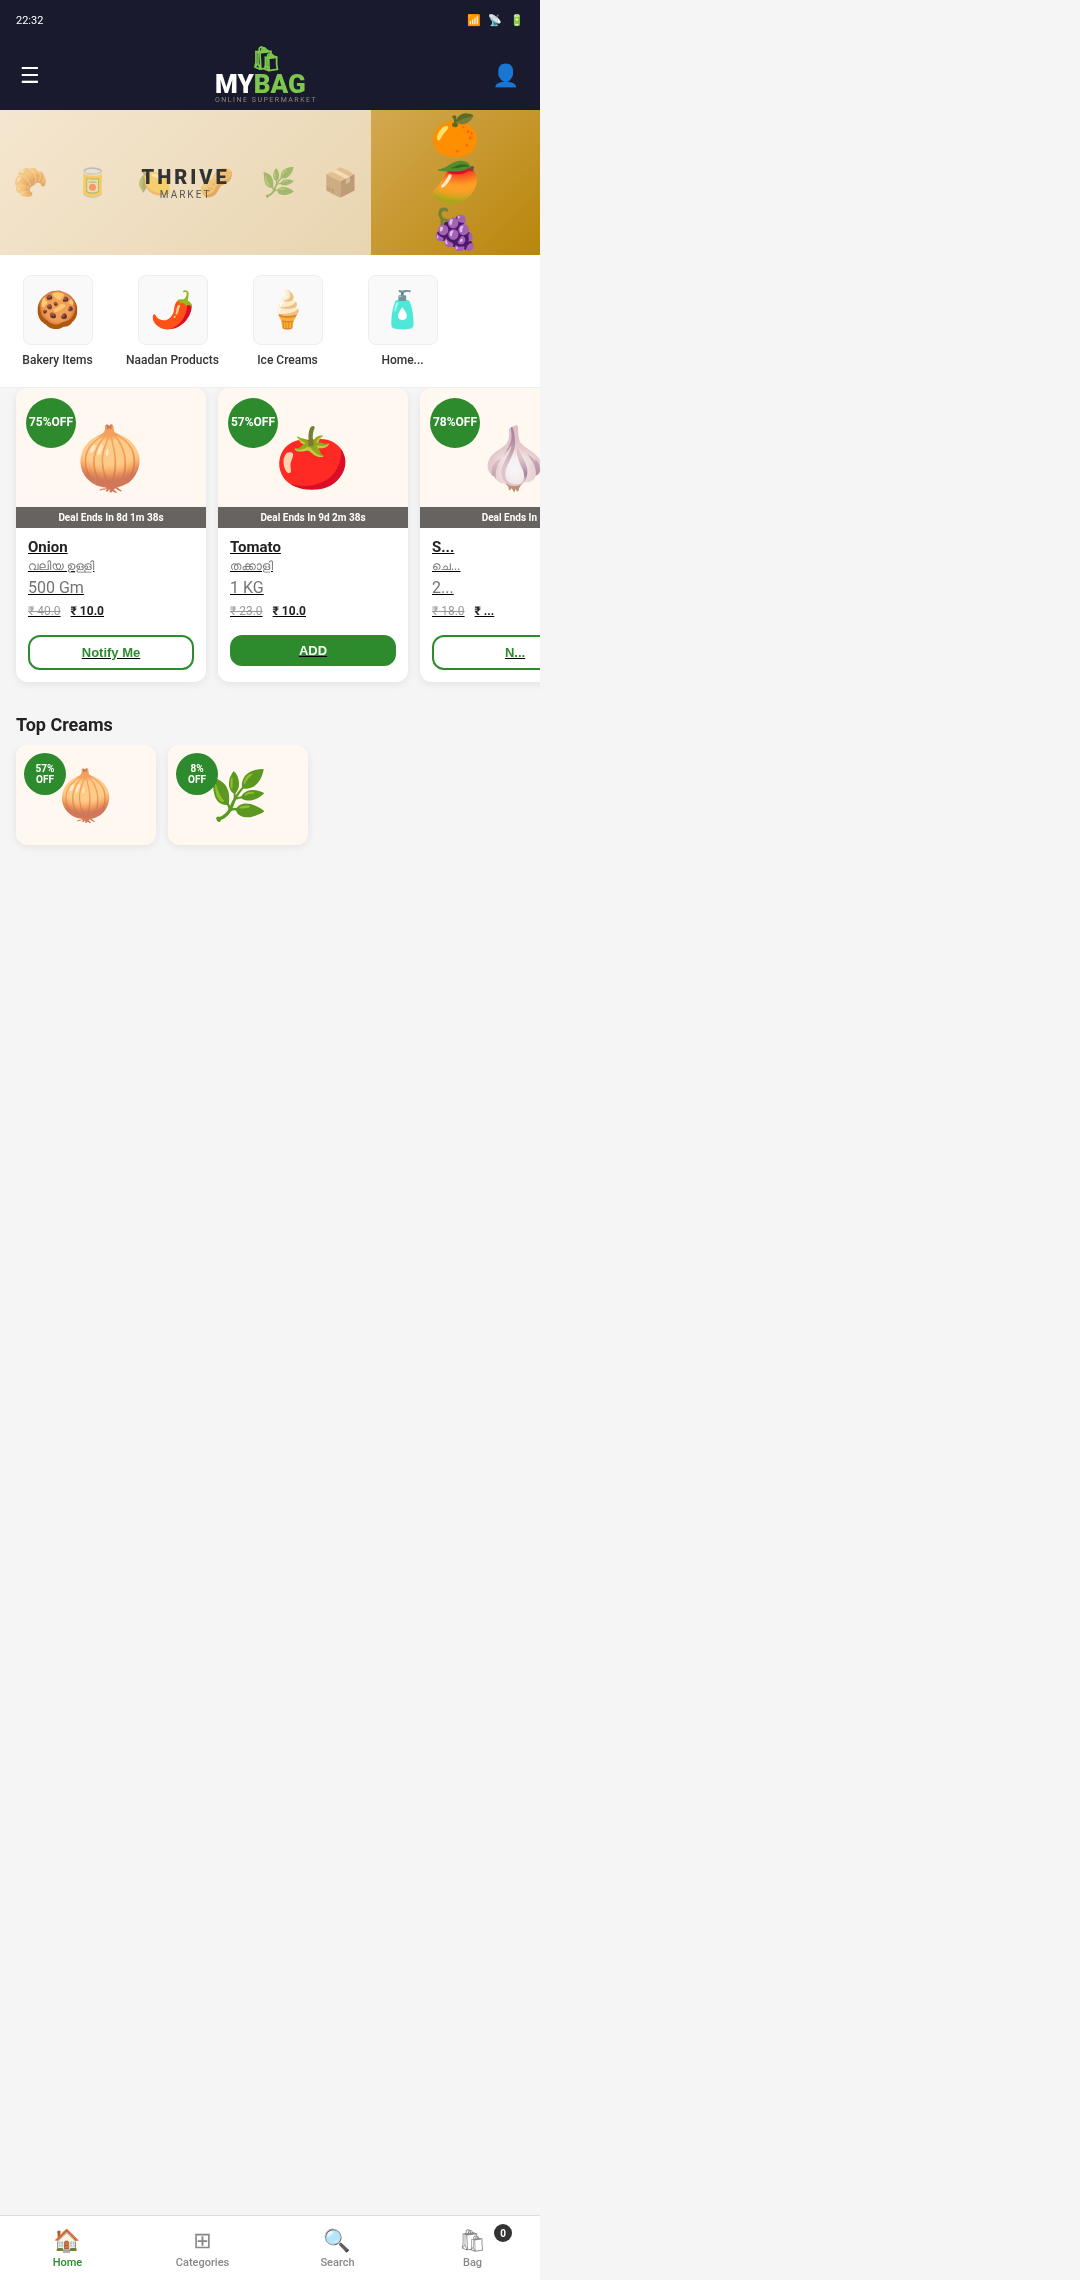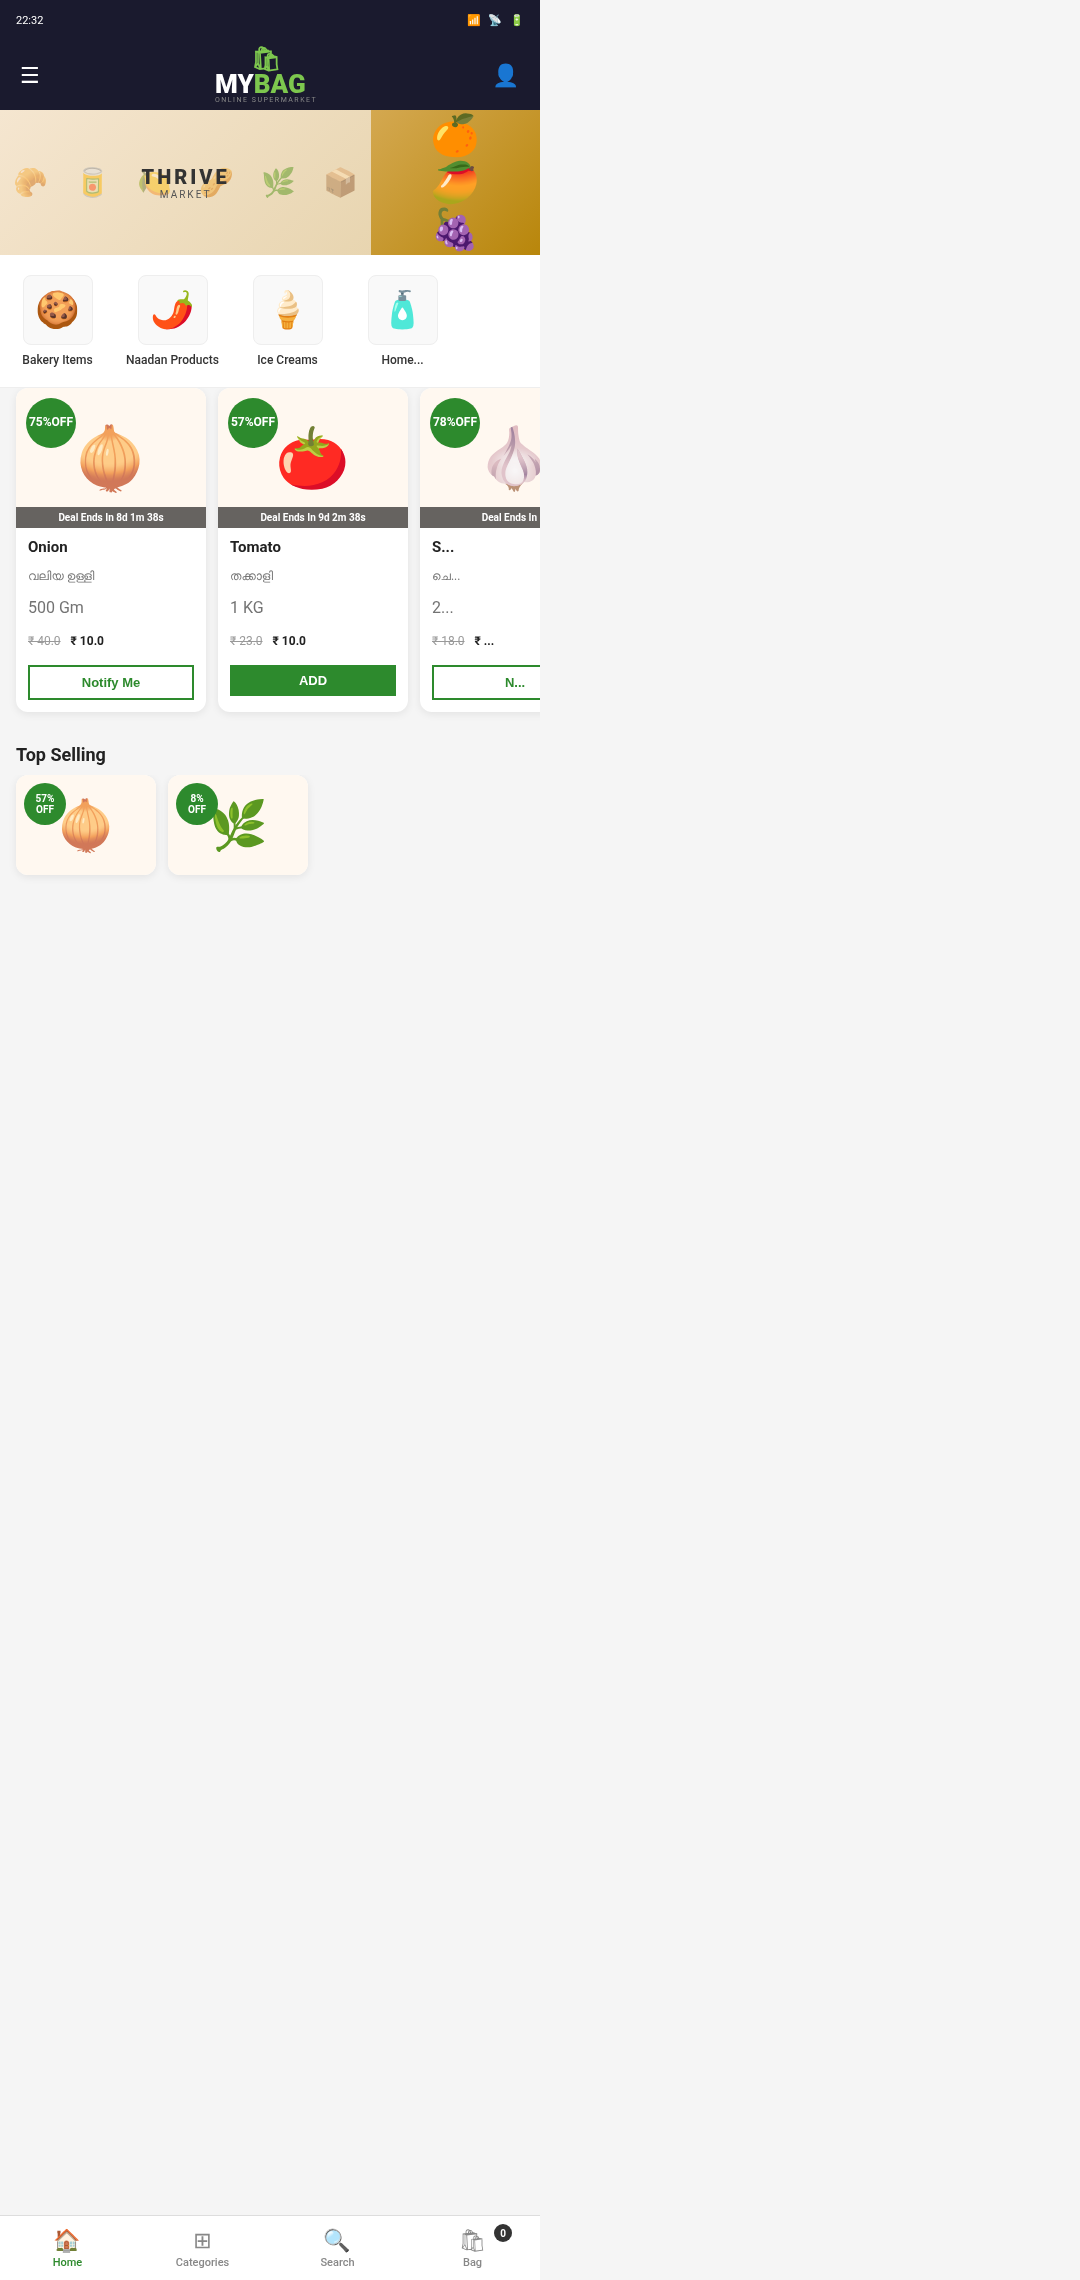--- a/index.html
+++ b/index.html
@@ -181,34 +181,35 @@
       position: absolute;
       bottom: 0;
       left: 0;
       right: 0;
     }
     .deal-timer span { font-weight: 700; }
     .deal-info {
       padding: 10px 12px 12px;
       display: flex;
       flex-direction: column;
-      gap: 13px;
+      gap: 3px;
       flex: 1;
+      text-decoration: underline;
     }
     .deal-name { font-size: 15px; font-weight: 700; color: #222; }
     .deal-name-local { font-size: 12px; color: #777; }
     .deal-weight { font-size: 16px; color: #737373; margin-top: 2px; }
     .deal-price-row { display: flex; align-items: center; gap: 10px; margin-top: 4px; }
     .deal-old-price { font-size: 12px; color: #999; text-decoration: line-through; }
     .deal-new-price { font-size: 12px; font-weight: 700; color: #222; }
     .deal-btn {
-      margin-top: 4px;
+      margin-top: 14px;
       padding: 8px;
       border: 2px solid #2d8a2d;
-      border-radius: 0;
+      border-radius: 12px;
       background: white;
       color: #2d8a2d;
       font-weight: 700;
       font-size: 13px;
       cursor: pointer;
       text-align: center;
     }
     .deal-btn-filled {
       background: #2d8a2d;
       color: white;
@@ -448,21 +449,21 @@
             <span class="deal-new-price">₹ ...</span>
           </div>
           <button class="deal-btn">N...</button>
         </div>
       </div>
 
     </div>
   </div>
 
   <div class="top-selling-section">
-    <div class="section-title">Top Selling</div>
+    <div class="section-title">Top Creams</div>
     <div class="top-cards-row">
 
       <div class="top-card">
         <div class="top-card-img">
           <div class="top-badge">
             <span>57%</span>
             <span>OFF</span>
           </div>
           <span>🧅</span>
         </div>

